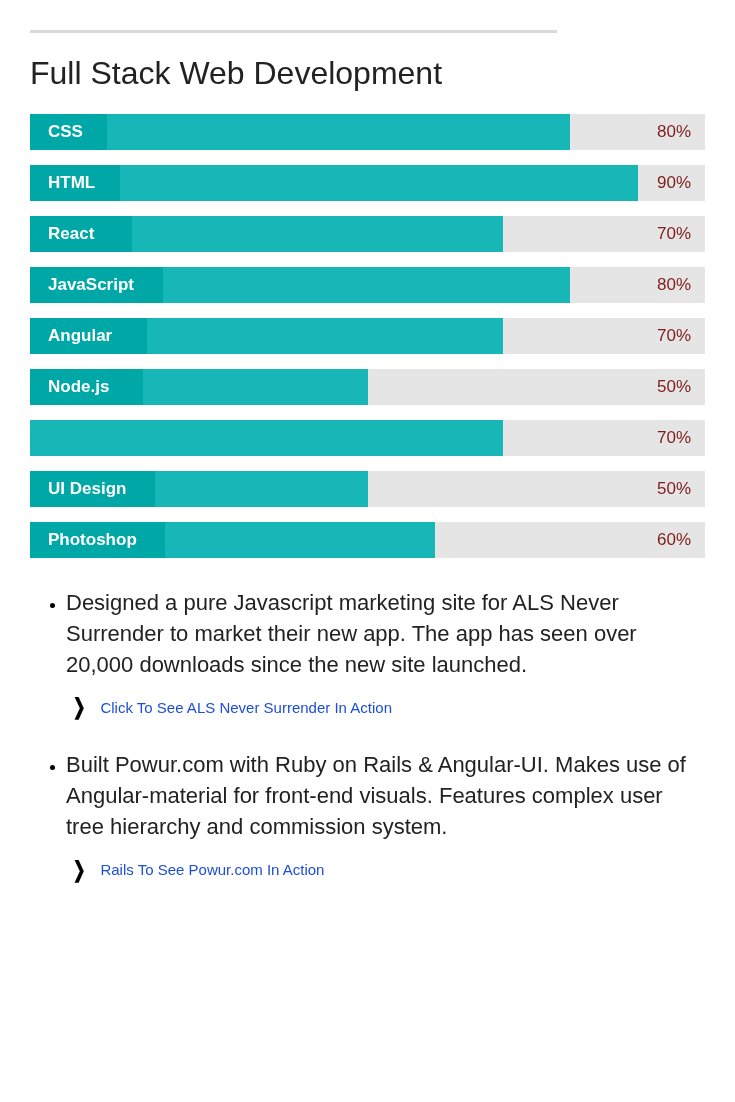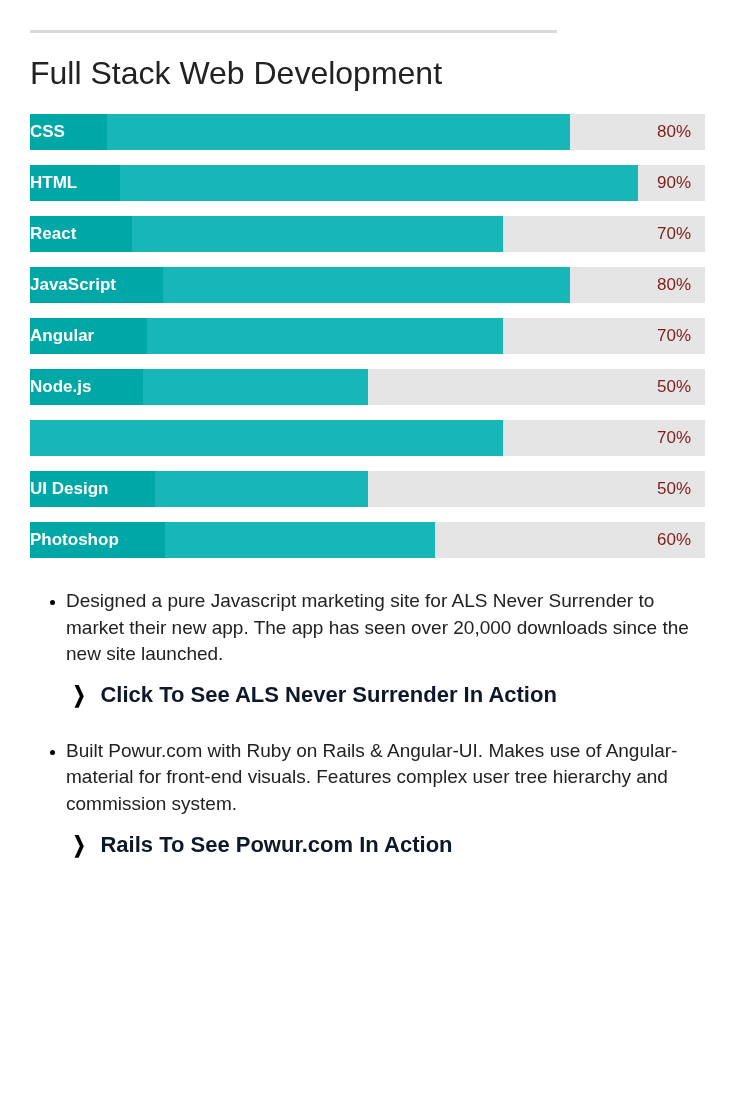--- a/index.html
+++ b/index.html
@@ -45,20 +45,21 @@
 }
 .bar-label-bg {
   position: absolute;
   left: 0;
   top: 0;
   height: 100%;
   background: #00a7a7;
   z-index: 2;
   display: flex;
   align-items: center;
+  padding-left: 18px;
   color: #fff;
   font-weight: 700;
   font-size: 17px;
 }
 .bar-fill {
   position: absolute;
   left: 0;
   top: 0;
   height: 100%;
   background: #17b7b7;
@@ -75,42 +76,42 @@
   font-size: 17px;
   z-index: 3;
 }
 .content { padding: 0 16px; }
 .bullet {
   list-style: disc;
   margin-left: 20px;
   margin-bottom: 30px;
 }
 .bullet-text {
-  font-size: 19px;
+  font-size: 22px;
   line-height: 1.4;
   color: #222;
 }
 .link-row {
   margin-top: 14px;
   margin-left: 4px;
   display: flex;
   align-items: center;
   gap: 12px;
 }
 .chevron {
   font-weight: 900;
   font-size: 22px;
   color: #000;
   display: inline-block;
   transform: scaleX(0.7);
 }
 .link-text {
-  color: #0f172a;
-  font-weight: 700;
-  font-size: 22px;
+  color: #1d4ed8;
+  font-weight: 400;
+  font-size: 15px;
 }
 </style>
 </head>
 <body>
 
 <div class="container">
   <div class="divider"></div>
   <h2 class="subtitle">Full Stack Web Development</h2>
 
   <div class="bars" id="bars">

